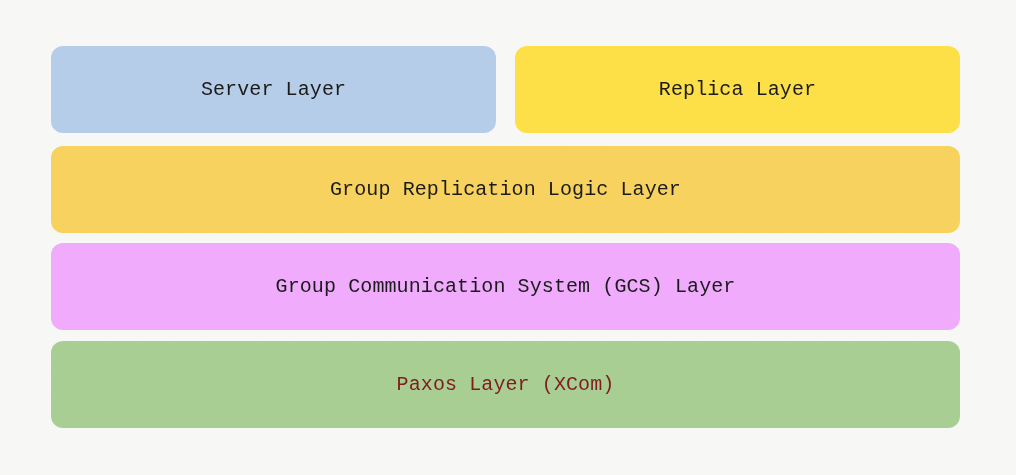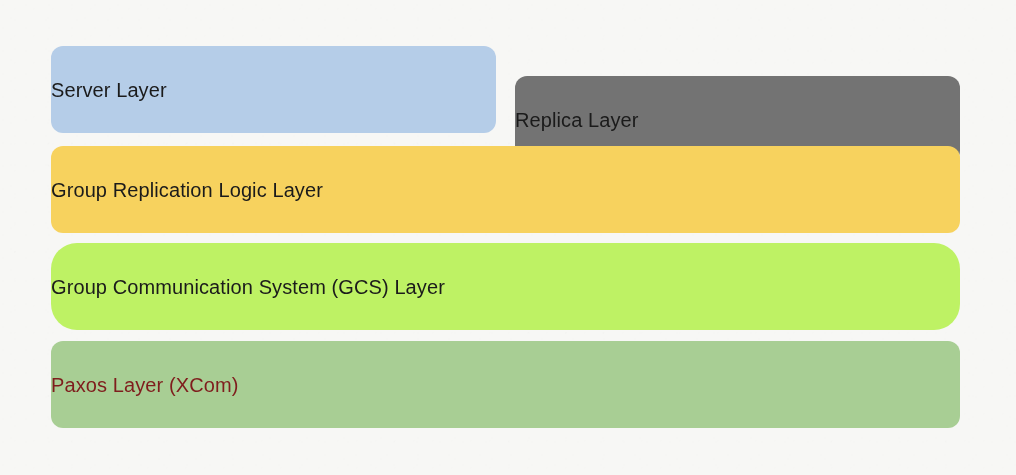--- a/index.html
+++ b/index.html
@@ -50,21 +50,23 @@
   .row-2 { top: 100px; }
   .row-3 { top: 197px; }
   .row-4 { top: 295px; }
 
   .layer-box {
     flex: 1 1 0;
     height: 100%;
     border-radius: 12px;
     display: flex;
     align-items: center;
+    justify-content: center;
     box-sizing: border-box;
+    font-family: Liberation Mono, monospace;
   }
 
   .layer-label {
     font-size: 20px;
     line-height: 1;
     color: #1b1b1b;
     letter-spacing: 0.1px;
     white-space: nowrap;
     text-align: center;
   }
@@ -73,33 +75,33 @@
 <body style="background-color: rgb(247, 247, 245);">
 
 <div id="noise-overlay"></div>
 
 <div id="diagram">
 
   <div class="layer-row row-1">
     <div class="layer-box" style="background-color: rgb(181, 205, 232);">
       <span class="layer-label" style="color: rgb(27, 27, 27);">Server Layer</span>
     </div>
-    <div class="layer-box" style="background-color: #737373; margin-top: 30px;">
+    <div class="layer-box" style="background-color: #fde047;">
       <span class="layer-label" style="color: rgb(27, 27, 27);">Replica Layer</span>
     </div>
   </div>
 
   <div class="layer-row row-2">
     <div class="layer-box" style="background-color: rgb(247, 210, 94);">
       <span class="layer-label" style="color: rgb(27, 27, 27);">Group Replication Logic Layer</span>
     </div>
   </div>
 
   <div class="layer-row row-3">
-    <div class="layer-box" style="background-color: #bef264; border-radius: 26px;">
+    <div class="layer-box" style="background-color: #f0abfc;">
       <span class="layer-label" style="color: rgb(27, 27, 27);">Group Communication System (GCS) Layer</span>
     </div>
   </div>
 
   <div class="layer-row row-4">
     <div class="layer-box" style="background-color: rgb(168, 206, 148);">
       <span class="layer-label" style="color: #7f1d1d;">Paxos Layer (XCom)</span>
     </div>
   </div>
 

